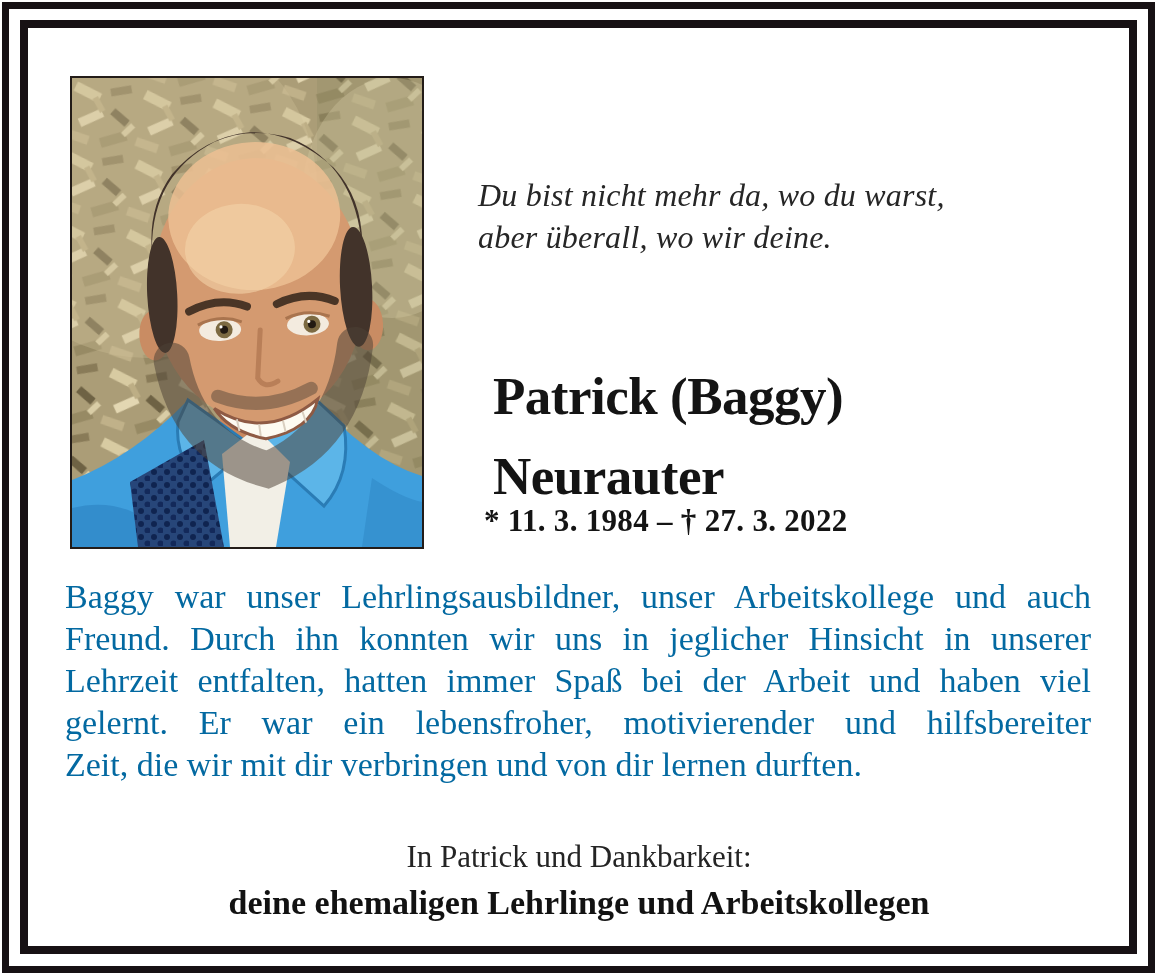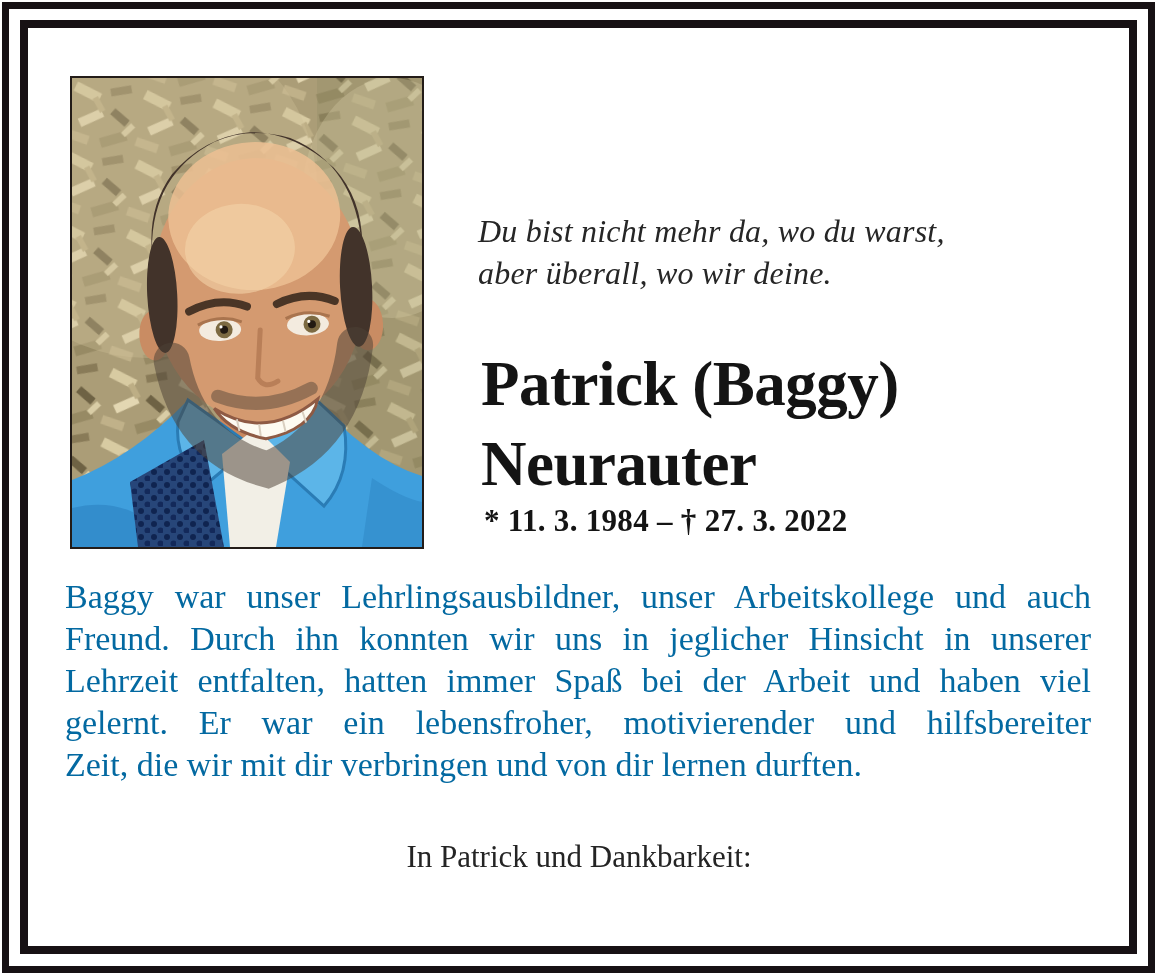--- a/index.html
+++ b/index.html
@@ -34,28 +34,27 @@
   }
   .photo svg { display: block; }
   .quote {
     position: absolute;
     left: 478px; top: 174px;
     font-style: italic;
     font-size: 32px;
     line-height: 42px;
     color: #262626;
     letter-spacing: 0.2px;
-    margin-top: 36px;
   }
   .name {
     position: absolute;
     left: 481px; top: 344px;
-    margin: 0;
+    margin: 12px;
     font-weight: 700;
-    font-size: 63px;
+    font-size: 53px;
     line-height: 80px;
     letter-spacing: -0.5px;
     color: #141414;
   }
   .dates {
     position: absolute;
     left: 484px; top: 503px;
     font-weight: 700;
     font-size: 31px;
     letter-spacing: 0.3px;
@@ -191,14 +190,15 @@
 
   <div class="body-text">
     <div class="body-line">Baggy war unser Lehrlingsausbildner, unser Arbeitskollege und auch</div>
     <div class="body-line">Freund. Durch ihn konnten wir uns in jeglicher Hinsicht in unserer</div>
     <div class="body-line">Lehrzeit entfalten, hatten immer Spaß bei der Arbeit und haben viel</div>
     <div class="body-line">gelernt. Er war ein lebensfroher, motivierender und hilfsbereiter</div>
     <div class="body-line last">Zeit, die wir mit dir verbringen und von dir lernen durften.</div>
   </div>
 
   <div class="closing-1">In Patrick und Dankbarkeit:</div>
+  <div class="closing-2">deine ehemaligen Lehrlinge und Arbeitskollegen</div>
 
 </div>
 
 </body></html>

